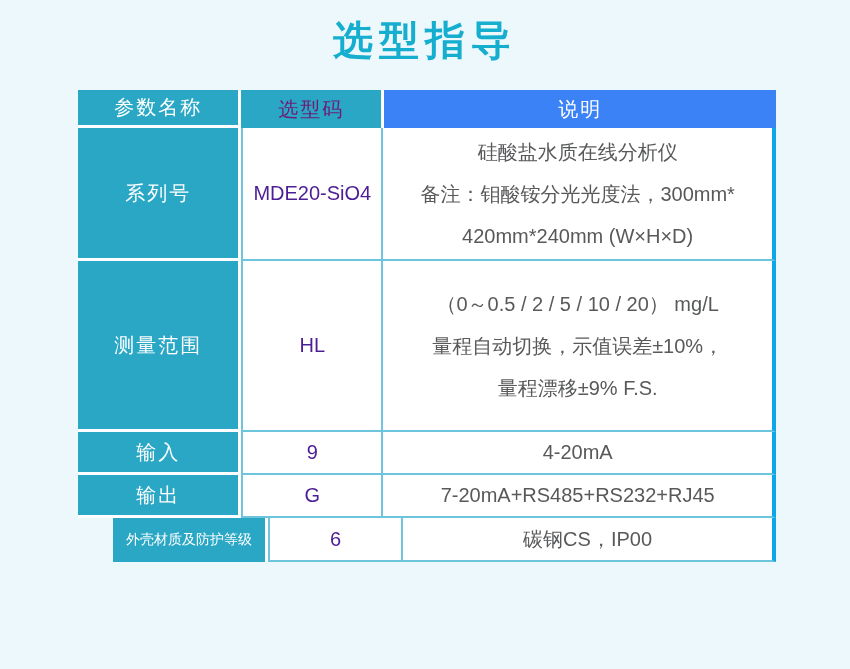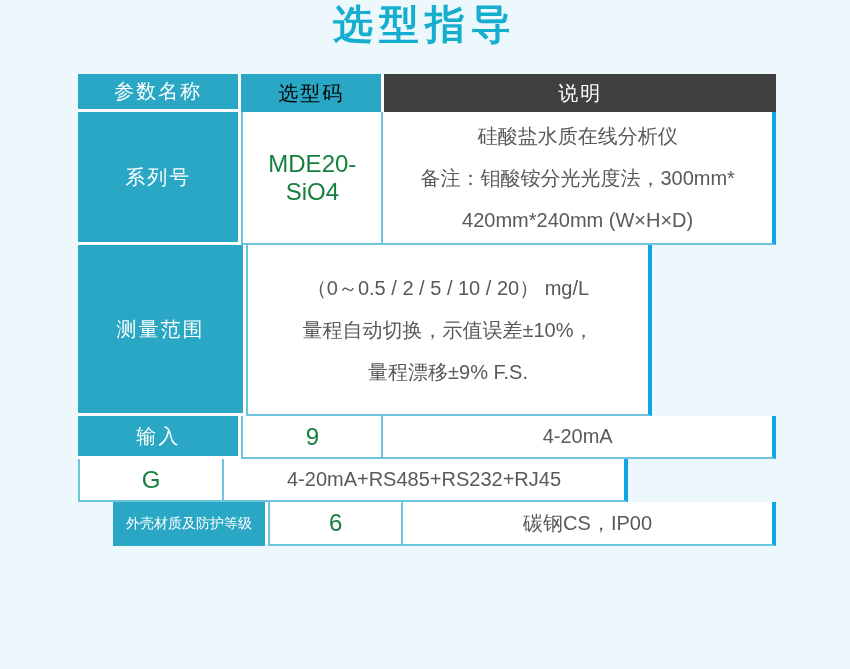--- a/index.html
+++ b/index.html
@@ -4,20 +4,21 @@
 <style>
   html, body { margin: 0; padding: 0; }
   body {
     width: 850px;
     height: 669px;
     background: #edf8fd;
     font-family: "Liberation Sans", sans-serif;
     overflow: hidden;
   }
   .page-title {
+    padding-top: 16px;
     height: 48px;
     line-height: 48px;
     text-align: center;
     font-size: 40px;
     font-weight: 700;
     letter-spacing: 6px;
     color: #16aecf;
   }
   .sel-table {
     margin: 26px 0 0 78px;
@@ -39,38 +40,38 @@
     font-size: 20px;
     letter-spacing: 2px;
     border-right: 3px solid #ffffff;
     border-bottom: 3px solid #ffffff;
   }
   
   .header { height: 38px; }
   .header .hc2 {
     width: 144px;
     background: #29a7c5;
-    color: #000000;
+    color: #701a75;
     font-size: 20px;
     letter-spacing: 2px;
   }
   .header .hc3 {
     width: 406px;
-    background: #404040;
+    background: #3b82f6;
     color: #ffffff;
     font-size: 20px;
     letter-spacing: 2px;
     border-left: 3px solid #ffffff;
   }
   
   .b2 {
     width: 144px;
     background: #ffffff;
-    color: #15803d;
-    font-size: 24px;
+    color: #4c1d95;
+    font-size: 20px;
     border-left: 2px solid #6cc5dc;
     border-bottom: 2px solid #6cc5dc;
   }
   .b3 {
     width: 406px;
     background: #ffffff;
     color: #58595b;
     font-size: 20px;
     border-left: 2px solid #6cc5dc;
     border-right: 4px solid #0ea5e9;
@@ -103,36 +104,38 @@
     <div class="cell b2">MDE20-SiO4</div>
     <div class="cell b3">
       <div class="line">硅酸盐水质在线分析仪</div>
       <div class="line">备注：钼酸铵分光光度法，300mm*</div>
       <div class="line">420mm*240mm (W×H×D)</div>
     </div>
   </div>
 
   <div class="tr r-range">
     <div class="cell c1">测量范围</div>
+    <div class="cell b2">HL</div>
     <div class="cell b3">
       <div class="line">（0～0.5 / 2 / 5 / 10 / 20） mg/L</div>
       <div class="line">量程自动切换，示值误差±10%，</div>
       <div class="line">量程漂移±9% F.S.</div>
     </div>
   </div>
 
   <div class="tr r-small">
     <div class="cell c1">输入</div>
     <div class="cell b2">9</div>
     <div class="cell b3">4-20mA</div>
   </div>
 
   <div class="tr r-small">
+    <div class="cell c1">输出</div>
     <div class="cell b2">G</div>
-    <div class="cell b3">4-20mA+RS485+RS232+RJ45</div>
+    <div class="cell b3">7-20mA+RS485+RS232+RJ45</div>
   </div>
 
 
 
   <div class="tr r-last">
     <div class="cell c1">外壳材质及防护等级</div>
     <div class="cell b2">6</div>
     <div class="cell b3">碳钢CS，IP00</div>
   </div>
 

